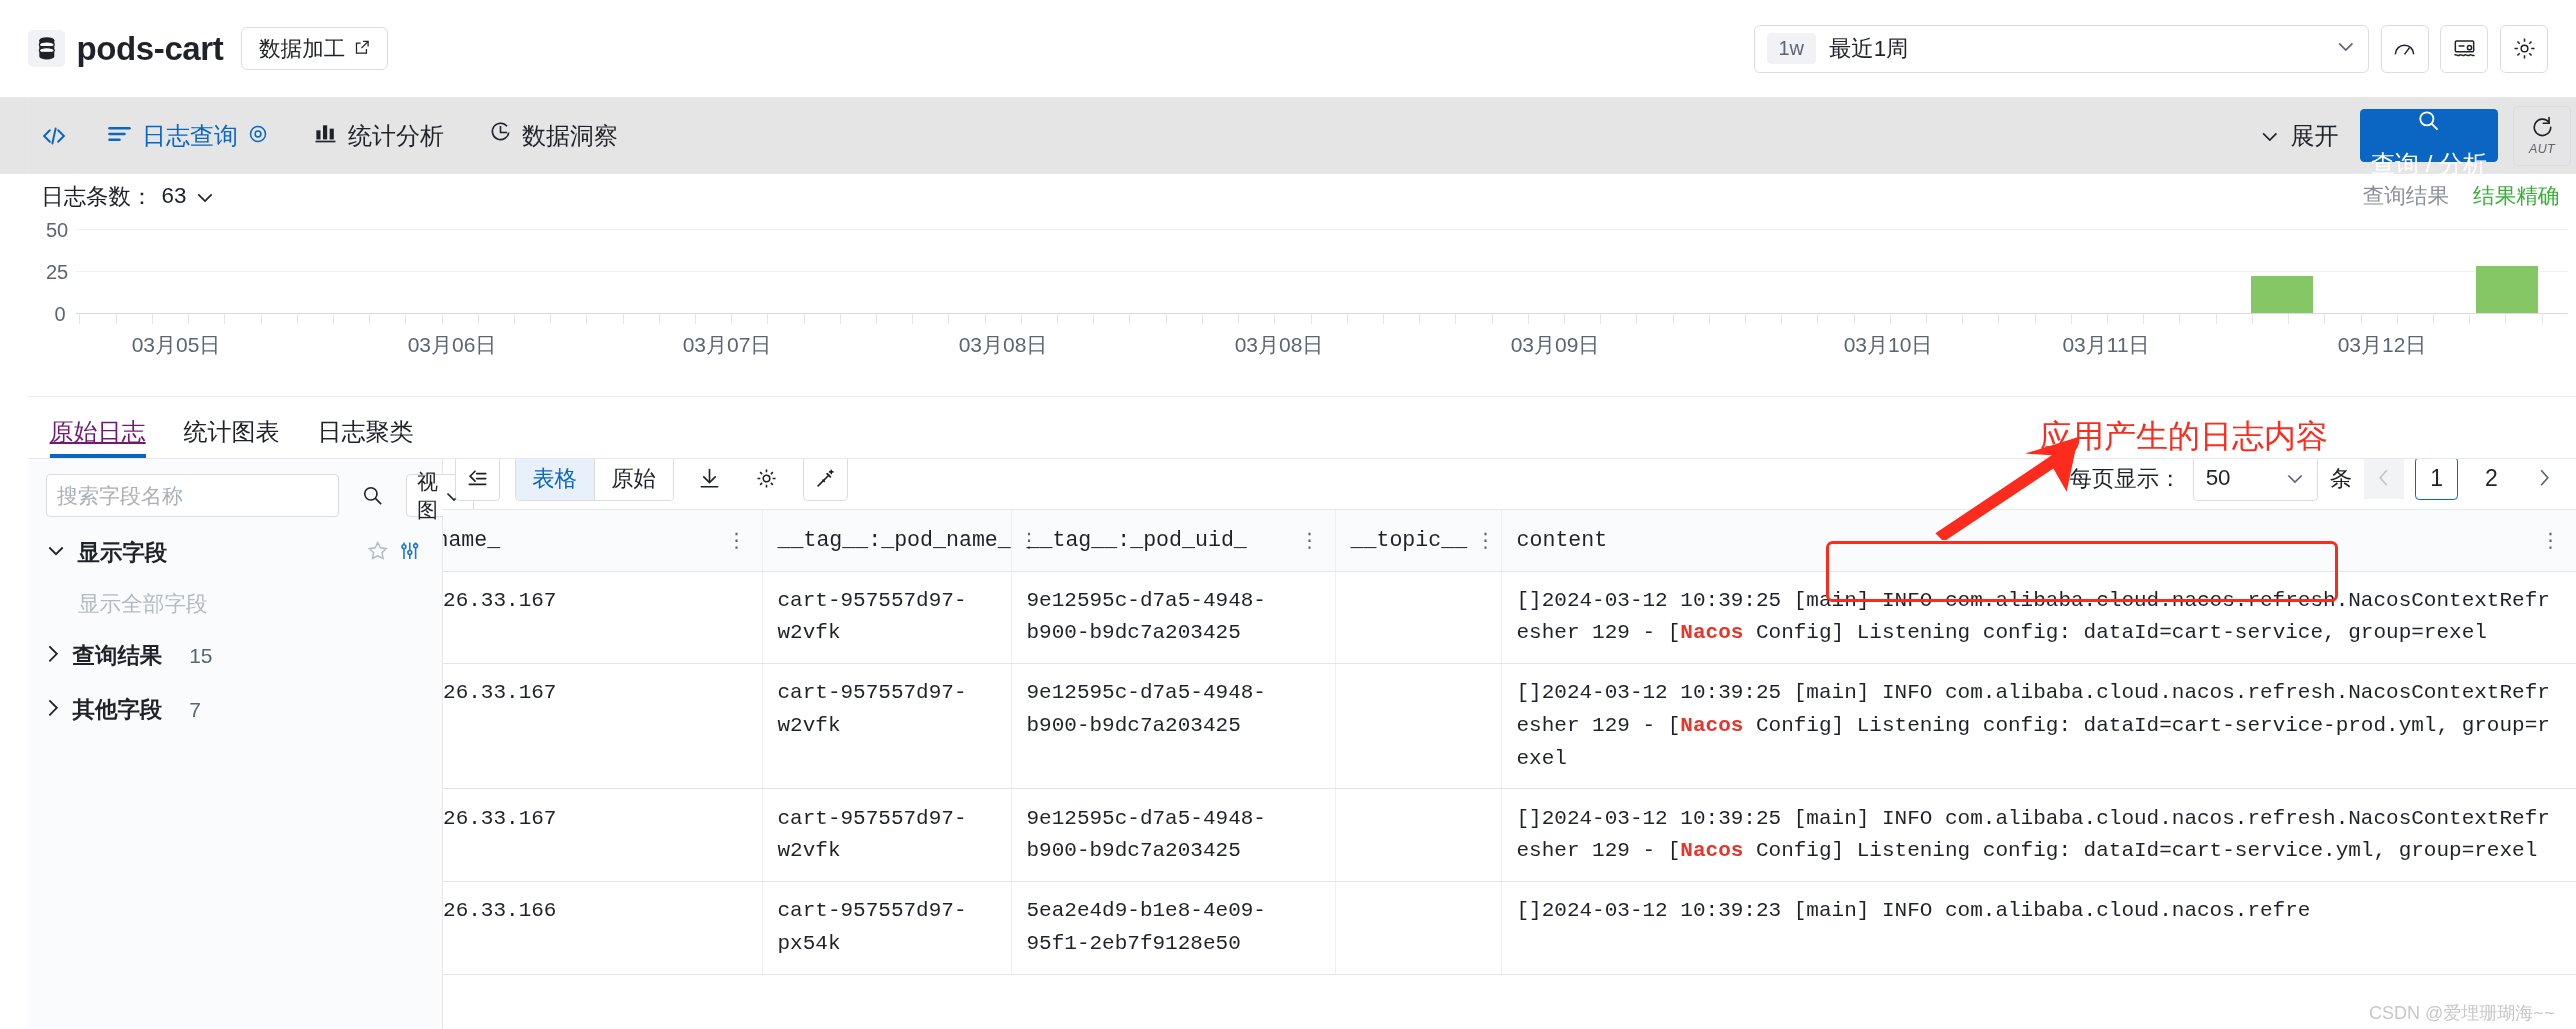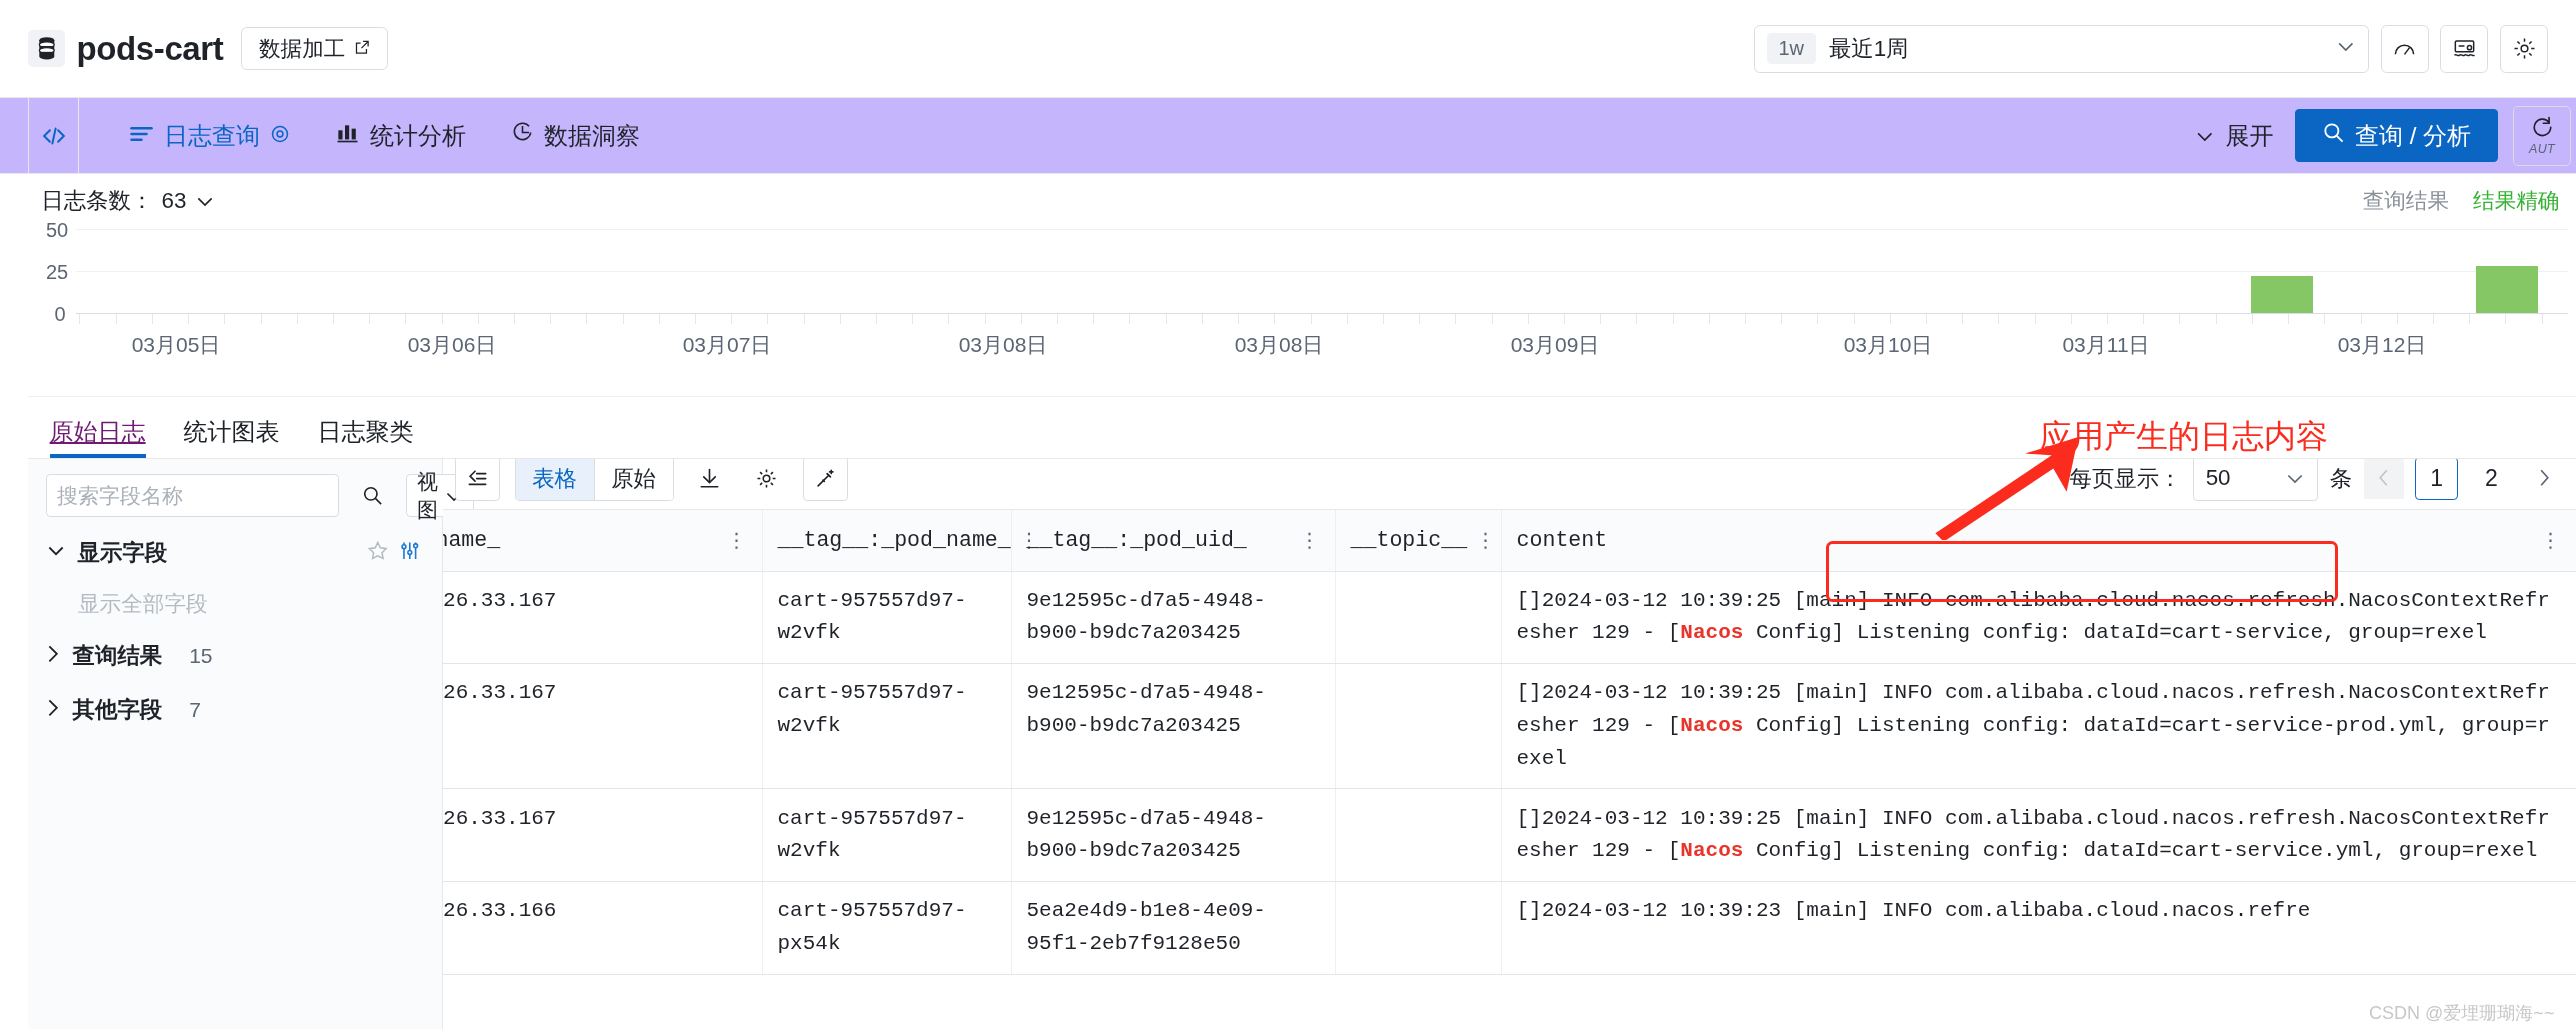--- a/index.html
+++ b/index.html
@@ -41,58 +41,59 @@
   .tp-label { font-size:22.4px; color:#1f2329; }
   .tp-caret { margin-left:auto; color:#5b6573; }
   .icon-box {
     width:48px; height:48px; border:0.8px solid #d9dde3; border-radius:5.8px; background:#fff;
     display:flex; align-items:center; justify-content:center; cursor:pointer; flex:none;
   }
 
   
   .subnav {
     position:absolute; left:0; top:98px; width:2576px; height:76px;
-    border-bottom:0.8px solid #e8e8e8; background:#c4b5fd;
-    display:flex; align-items:stretch; padding-left:28px;gap:22px;
+    border-bottom:0.8px solid #e8e8e8; background:#e5e5e5;
+    display:flex; align-items:stretch; padding-left:28px;
   }
   .code-tab {
     width:51px; display:flex; align-items:center; justify-content:center;
     border-left:0.8px solid #e8e8e8; border-right:0.8px solid #e8e8e8;
     color:#0a66c2; cursor:pointer; flex:none;
   }
   .nav-items { display:flex; align-items:center; gap:45px; padding-left:28px; }
   .nav-item {
     display:flex; align-items:center; gap:10px; font-size:24px; color:#1f2329;
     cursor:pointer; white-space:nowrap;
   }
   .nav-item.active { color:#0a66c2; }
   .subnav-right { margin-left:auto; display:flex; align-items:center; }
   .expand-btn {
     display:flex; align-items:center; gap:10px; font-size:24px; color:#1f2329;
     padding:0 21.6px; cursor:pointer; white-space:nowrap;
   }
   .query-btn {
     background:#0a66c2; color:#fff; font-size:24px;
     display:flex; align-items:center; gap:10px;
-    padding:0 27px; height:53px; border-radius:4.2px; cursor:pointer; white-space:nowrap;
+    padding:0 11px; height:53px; border-radius:4.2px; cursor:pointer; white-space:nowrap;
     margin-right:15px;
+    flex-direction:column;
   }
   .auto-btn {
     width:58px; height:60px; border:0.8px solid #d9dde3; border-radius:5px;
     display:flex; flex-direction:column; align-items:center; justify-content:center;
     cursor:pointer; flex:none; margin-right:5px;
   }
   .auto-btn .lbl { font-size:12.5px; color:#5b6573; letter-spacing:0.4px; margin-top:1.7px;font-style:italic; }
 
   
   .chartpanel {
     position:absolute; left:28px; top:174px; width:2548px; height:223px;
     background:#fff; border-bottom:0.8px solid #eceff3;
   }
-  .chart-head { display:flex; align-items:center; height:47px; padding:6.6px 16.6px 0 13.3px; }
+  .chart-head { display:flex; align-items:flex-start; height:47px; padding:6.6px 16.6px 0 13.3px; }
   .logcount { font-size:22.4px; color:#1f2329; display:flex; align-items:center; gap:8.3px; cursor:pointer;}
   .chart-head-right { margin-left:auto; display:flex; align-items:center; gap:24px; }
   .res-label { font-size:21.6px; color:#8a9099; }
   .res-status { font-size:21.6px; color:#35b234; }
   .chart-area { position:relative; height:166px; margin-top:1.7px; }
   .ylab { position:absolute; left:18px; font-size:20px; color:#5b6573; }
   .gridline { position:absolute; left:48px; right:8.3px; height:0.8px; background:#eef0f2; }
   .axisline { position:absolute; left:48px; right:8.3px; height:0.8px; background:#d9dde3; }
   .tick { position:absolute; width:0.8px; height:10.8px; background:#e4e7eb; }
   .xlab { position:absolute; font-size:21px; color:#5b6573; transform:translateX(-50%); white-space:nowrap; }

